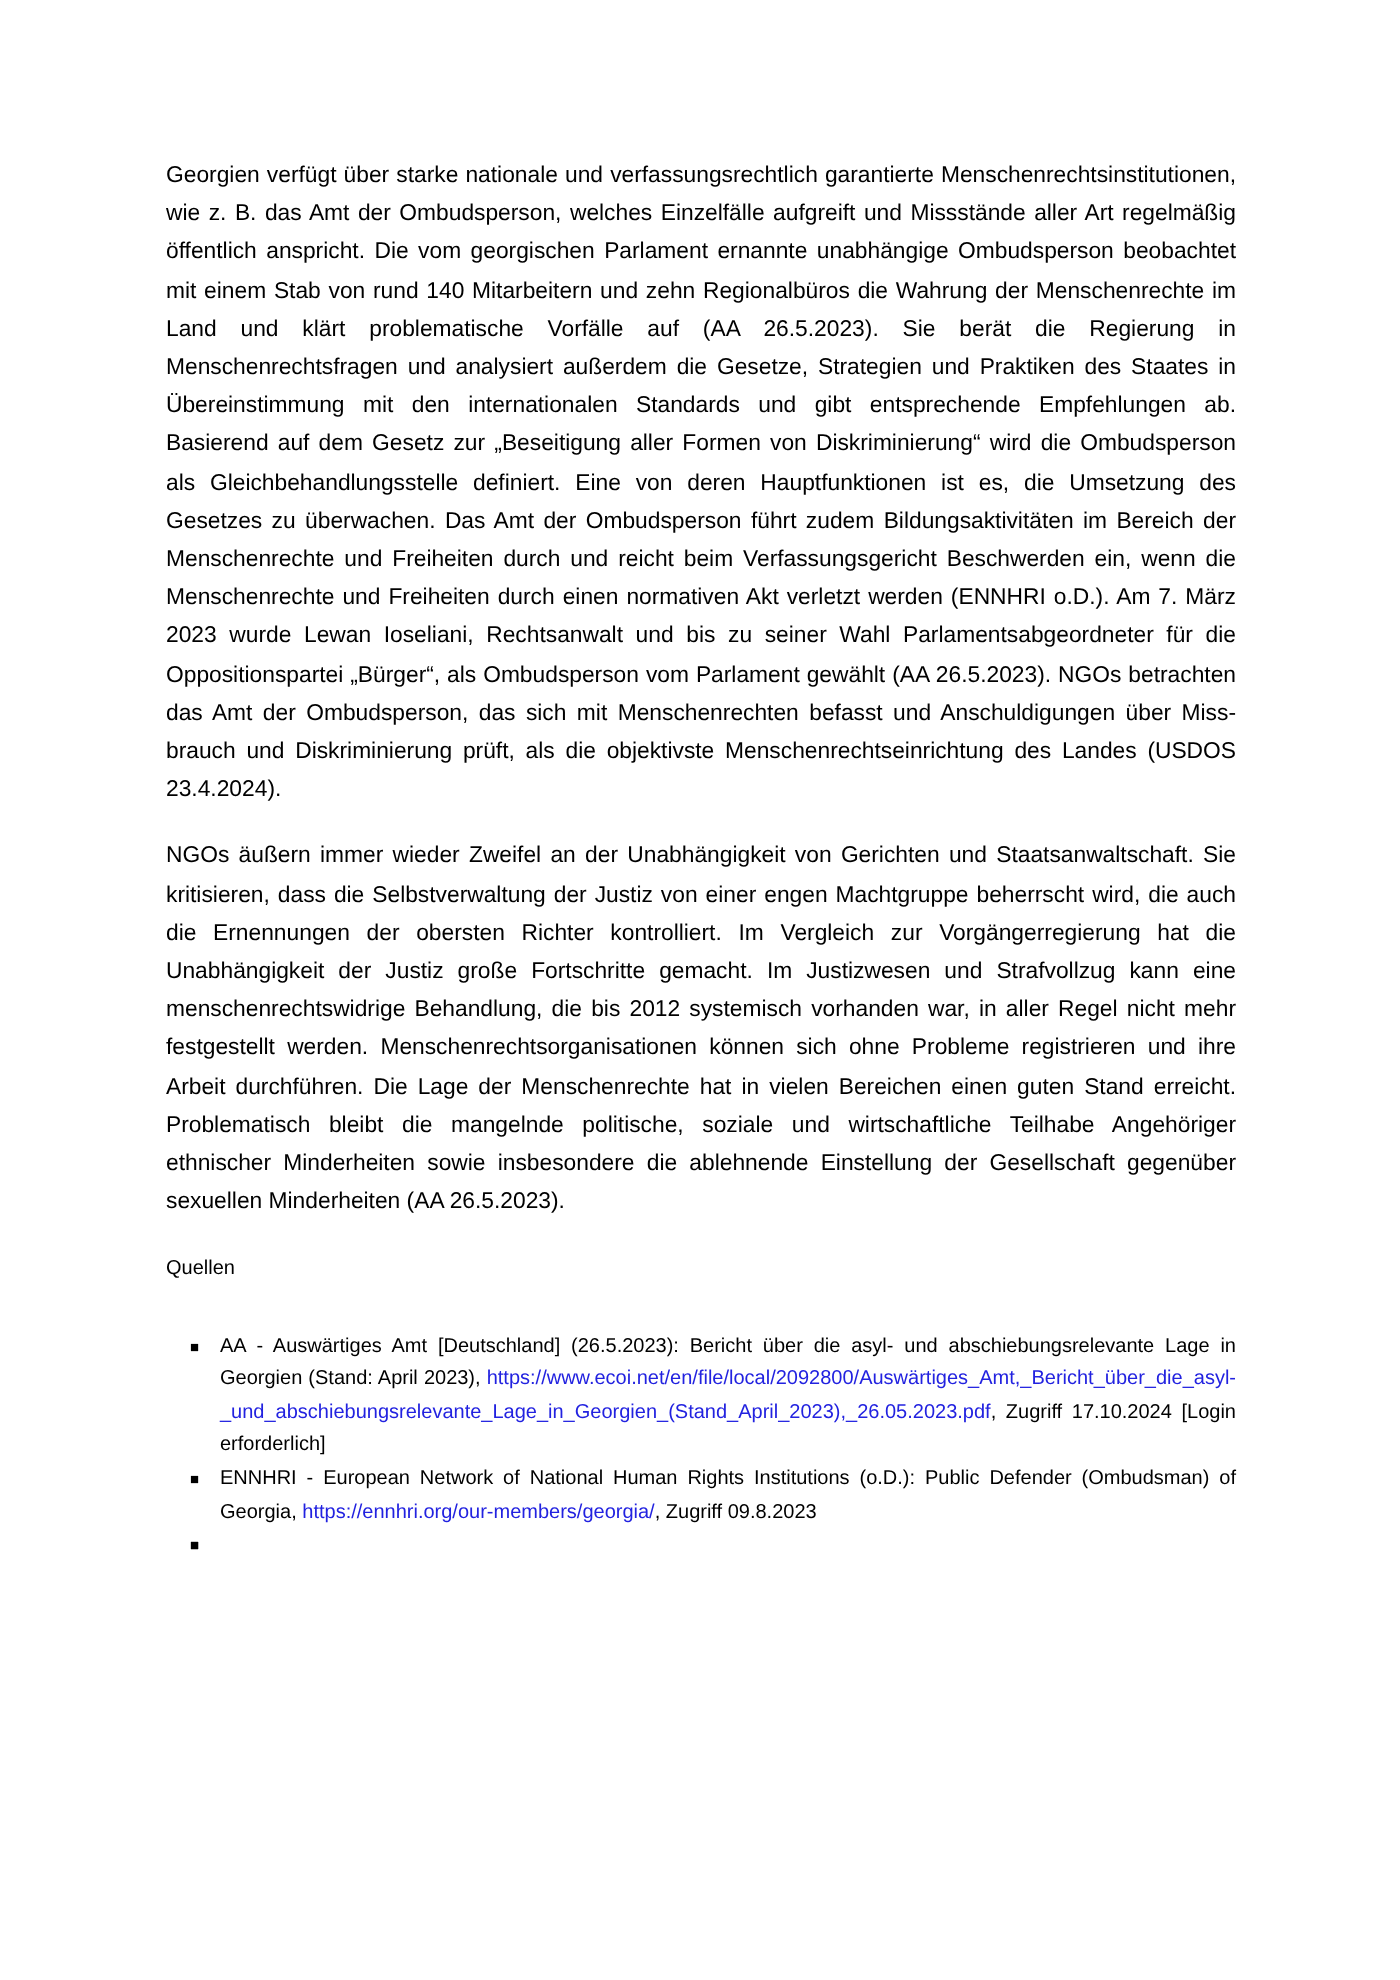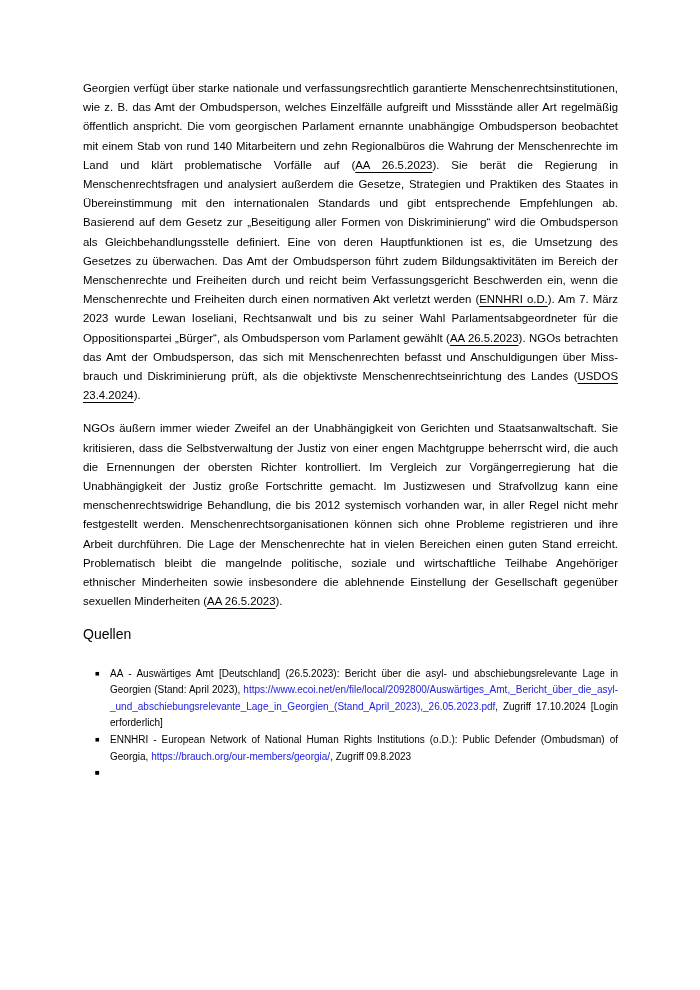--- a/index.html
+++ b/index.html
@@ -28,29 +28,28 @@
     width:535px;
   }
   .body-par{
     margin:0 0 14px 0;
     font-size:11.4px;
     line-height:19.2px;
     text-align:justify;
     text-justify:inter-word;
   }
   .cite{
-    text-decoration:underline;
     text-decoration-thickness:1px;
     text-underline-offset:2.5px;
     color:var(--text-color);
     cursor:pointer;
   }
   .sources-heading{
     margin:0 0 0 0;
-    font-size:14px;
+    font-size:10px;
     font-weight:400;
     line-height:19.2px;
   }
   .sources-list{
     margin:21px 0 0 0;
     padding:0;
     list-style:none;
   }
   .source-item{
     position:relative;
@@ -93,21 +92,21 @@
 
     <h2 class="sources-heading">Quellen</h2>
 
     <ul class="sources-list">
       <li class="source-item">
         <span class="bullet">■</span>
         <span class="src-text"><span>AA - Auswärtiges Amt [Deutschland] (26.5.2023): Bericht über die asyl- und abschiebungsrelevante Lage in Georgien (Stand: April 2023), </span><span class="link">https://www.ecoi.net/en/file/local/2092800/Auswärtiges_Amt,_Bericht_über_die_asyl-_und_abschiebungsrelevante_Lage_in_Georgien_(Stand_April_2023),_26.05.2023.pdf</span><span>, Zugriff 17.10.2024 [Login erforderlich]</span></span>
       </li>
       <li class="source-item">
         <span class="bullet">■</span>
-        <span class="src-text"><span>ENNHRI - European Network of National Human Rights Institutions (o.D.): Public Defender (Om­budsman) of Georgia, </span><span class="link">https://brauch.org/our-members/georgia/</span><span>, Zugriff 09.8.2023</span></span>
+        <span class="src-text"><span>ENNHRI - European Network of National Human Rights Institutions (o.D.): Public Defender (Om­budsman) of Georgia, </span><span class="link">https://ennhri.org/our-members/georgia/</span><span>, Zugriff 09.8.2023</span></span>
       </li>
       <li class="source-item">
         <span class="bullet">■</span>
       </li>
       <li class="source-item">
         <span class="bullet">■</span>
       </li>
     </ul>
 
   </div>

